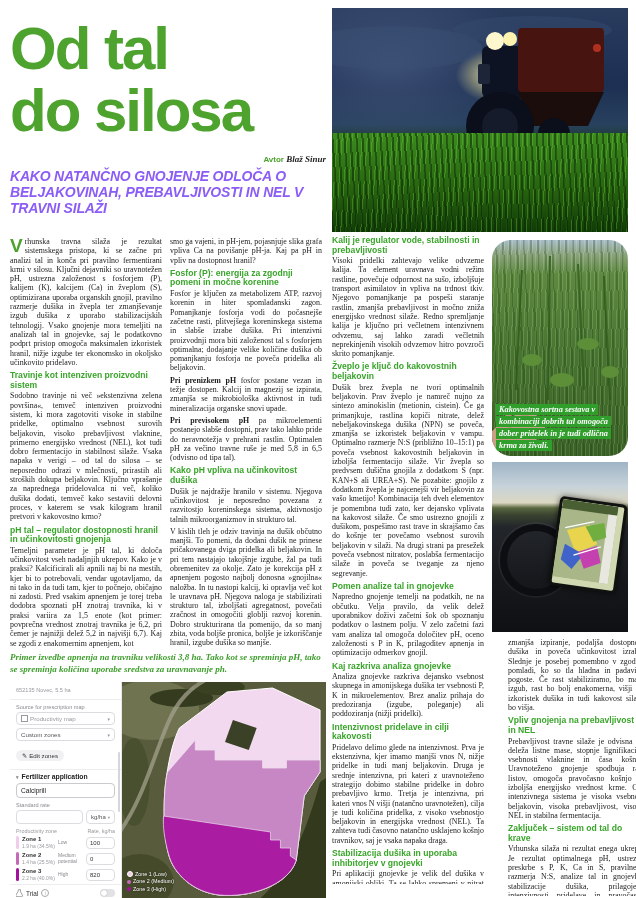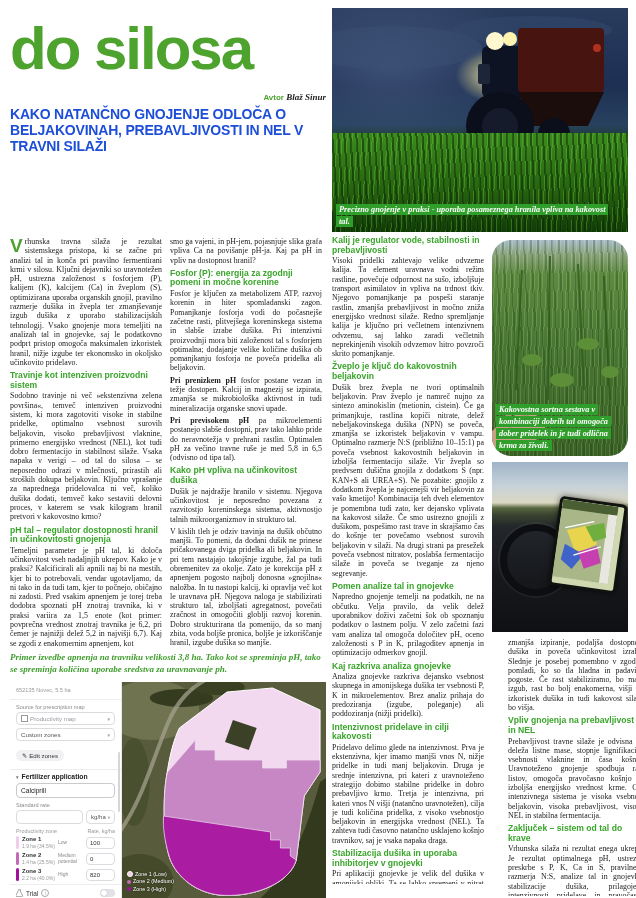--- a/index.html
+++ b/index.html
@@ -7,21 +7,21 @@
        font-family:"Liberation Serif",serif;color:#1c1c1c;}
 
   
   .title-block{position:absolute;left:10px;top:18px;width:316px;}
   .big-title{font-family:"Liberation Sans",sans-serif;font-weight:bold;color:#4da32e;
              font-size:60px;line-height:62px;letter-spacing:-2px;}
   .author-line{margin-top:12px;font-size:9px;text-align:right;}
   .author-label{font-family:"Liberation Sans",sans-serif;font-weight:bold;color:#4da32e;font-size:8px;}
   .author-name{font-style:italic;font-weight:bold;color:#222;}
   .headline{margin-top:4px;font-family:"Liberation Sans",sans-serif;font-weight:bold;
-            color:#1d4ed8;font-size:14px;line-height:16px;letter-spacing:-0.2px;}
+            color:#8b5cf6;font-size:14px;line-height:16px;letter-spacing:-0.2px;font-style:italic;}
 
   
   .col{position:absolute;font-size:7.9px;line-height:9.3px;text-align:justify;overflow:hidden;}
   .col p{margin:0 0 3px 0;}
   .col h3{margin:4px 0 1px 0;font-family:"Liberation Sans",sans-serif;font-weight:bold;
           color:#3aa52b;font-size:8.6px;line-height:9.6px;text-align:left;}
   .col1{left:10px;top:237px;width:152px;height:414px;}
   .col2{left:170px;top:237px;width:152px;height:414px;}
   .col3{left:332px;top:232px;width:152px;height:652px;}
   .col4{left:492px;top:638px;width:136px;height:258px;margin-left:16px;}
@@ -107,20 +107,21 @@
   .ldot{width:4px;height:4px;border-radius:50%;display:inline-block;}
   .ldot1{background:#f0cdea;border:0.5px solid #fff;} .ldot2{background:#c46ab8;} .ldot3{background:#a3109b;}
 </style>
 </head>
 <body>
 
 <div class="page">
 
   <header class="title-block">
     <div class="big-title">
+      <div>Od tal</div>
       <div>do silosa</div>
     </div>
     <div class="author-line">
       <span class="author-label">Avtor</span>
       <span class="author-name">Blaž Sinur</span>
     </div>
     <h2 class="headline">KAKO NATANČNO GNOJENJE ODLOČA O BELJAKOVINAH, PREBAVLJIVOSTI IN NEL V TRAVNI SILAŽI</h2>
   </header>
 
   <section class="col col1">
@@ -151,21 +152,20 @@
       <polygon points="186,84 272,84 256,118 200,118" fill="#1a0d0b"></polygon>
       <circle cx="168" cy="118" r="34" fill="#0a0f1b"></circle>
       <circle cx="168" cy="118" r="18" fill="#151b2b"></circle>
       <circle cx="222" cy="126" r="16" fill="#0a0f1b"></circle>
       <circle cx="163" cy="33" r="9" fill="#fff8cf"></circle>
       <circle cx="178" cy="31" r="7" fill="#fff3b0"></circle>
       <rect x="146" y="56" width="12" height="20" rx="2" fill="#1d2538"></rect>
       <circle cx="265" cy="40" r="4" fill="#b03020"></circle>
     </svg>
     <div class="grass"></div>
-    <figcaption class="photo-caption"><span class="hl">Precizno gnojenje v praksi - uporaba posameznega hranila vpliva na kakovost tal.</span></figcaption>
   </figure>
 
   <section class="col col3">
     <h3>Kalij je regulator vode, stabilnosti in prebavljivosti</h3>
     <p>Visoki pridelki zahtevajo velike odvzeme kalija. Ta element uravnava vodni režim rastline, povečuje odpornost na sušo, izboljšuje transport asimilatov in vpliva na trdnost tkiv. Njegovo pomanjkanje pa pospeši staranje rastlin, zmanjša prebavljivost in močno zniža energijsko vrednost silaže. Redno spremljanje kalija je ključno pri večletnem intenzivnem odvzemu, saj lahko zaradi večletnih neprekinjenih visokih odvzemov hitro povzroči skrito pomanjkanje.</p>
     <h3>Žveplo je ključ do kakovostnih beljakovin</h3>
     <p>Dušik brez žvepla ne tvori optimalnih beljakovin. Prav žveplo je namreč nujno za sintezo aminokislin (metionin, cistein). Če ga primanjkuje, rastlina kopiči nitrate, delež nebeljakovinskega dušika (NPN) se poveča, zmanjša se izkoristek beljakovin v vampu. Optimalno razmerje N:S (približno 10–15:1) pa poveča vsebnost kakovostnih beljakovin in izboljša fermentacijo silaže. Vir žvepla so predvsem dušična gnojila z dodatkom S (npr. KAN+S ali UREA+S). Ne pozabite: gnojilo z dodatkom žvepla je najcenejši vir beljakovin za vašo kmetijo! Kombinacija teh dveh elementov je pomembna tudi zato, ker dejansko vplivata na kakovost silaže. Če smo ustrezno gnojili z dušikom, pospešimo rast trave in skrajšamo čas do košnje ter povečamo vsebnost surovih beljakovin v silaži. Na drugi strani pa presežek poveča vsebnost nitratov, poslabša fermentacijo silaže in poveča se tveganje za njeno segrevanje.</p>
     <h3>Pomen analize tal in gnojevke</h3>
     <p>Napredno gnojenje temelji na podatkih, ne na občutku. Velja pravilo, da velik delež uporabnikov doživi začetni šok ob spoznanju podatkov o lastnem polju. V zelo začetni fazi vam analiza tal omogoča določitev pH, oceno založenosti s P in K, prilagoditev apnenja in optimizacijo odmerkov gnojil.</p>
     <h3>Kaj razkriva analiza gnojevke</h3>

